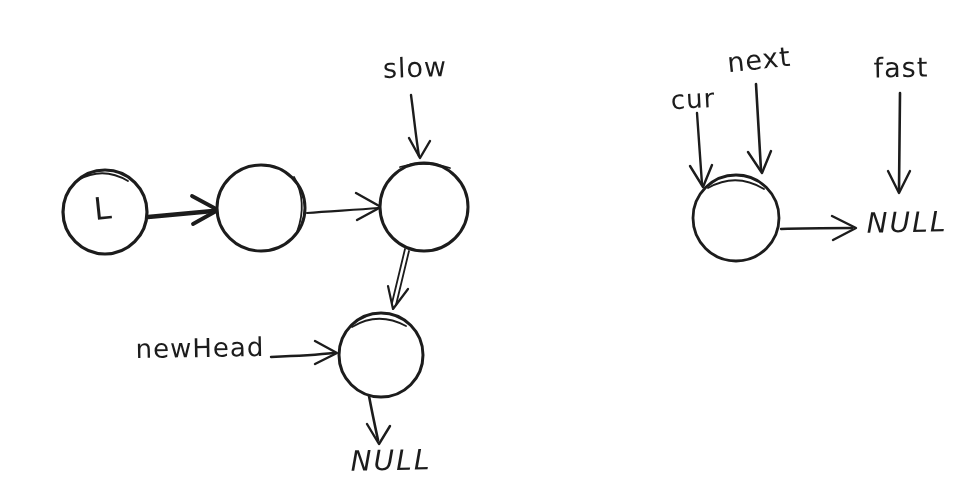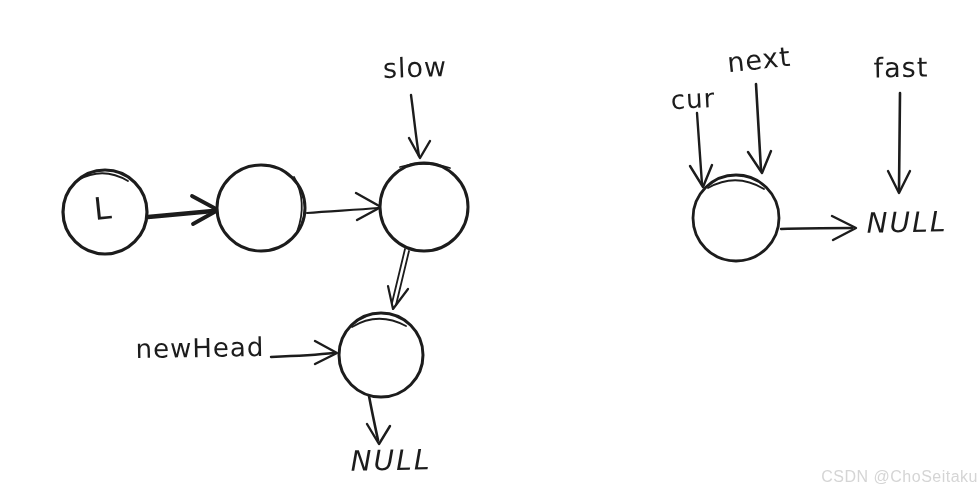--- a/index.html
+++ b/index.html
@@ -135,14 +135,13 @@
   <span class="lbl null-lbl" id="label-null-left">NULL</span>
 
   <span class="lbl" id="label-cur">cur</span>
 
   <span class="lbl" id="label-next">next</span>
 
   <span class="lbl" id="label-fast">fast</span>
 
   <span class="lbl null-lbl" id="label-null-right">NULL</span>
 
-  <span id="watermark">CSDN @ChoSeitaku</span>
 </div>
 
 </body></html>

